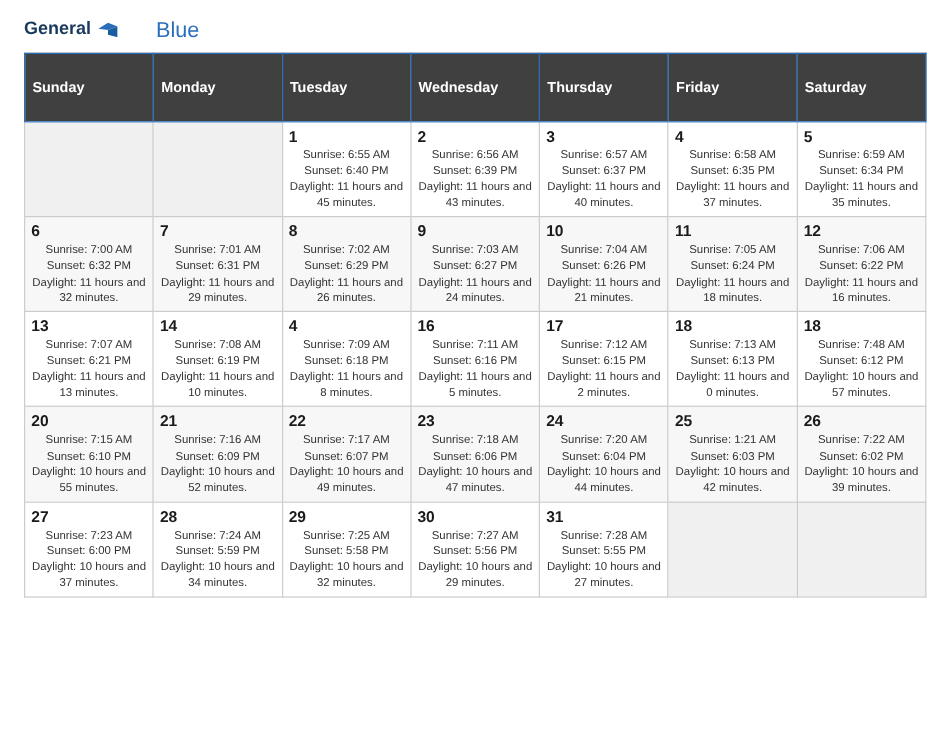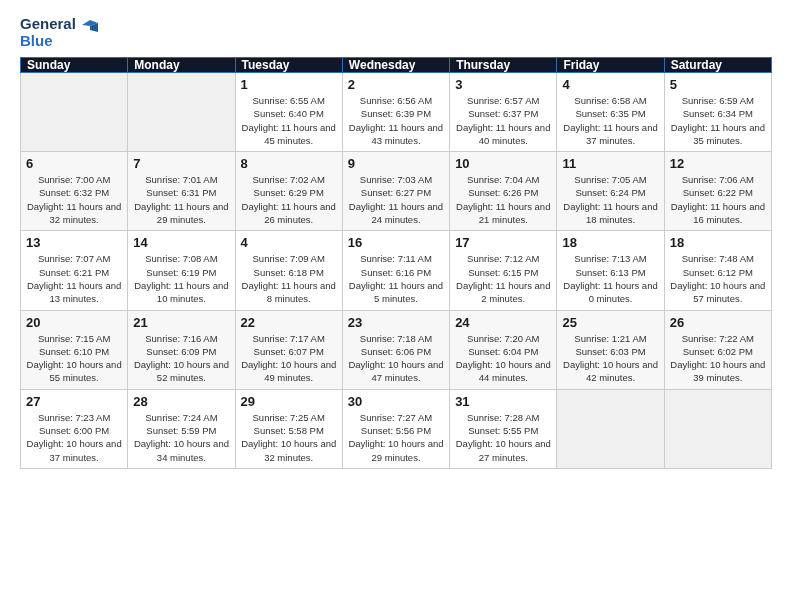--- a/index.html
+++ b/index.html
@@ -38,25 +38,25 @@
       font-size: 15px;
       color: #333;
       margin-top: 2px;
     }
     .calendar {
       width: 100%;
       border-collapse: collapse;
       border: 1px solid #ccc;
     }
     .calendar th {
-      background: #0f172a;
+      background: #404040;
       color: #fff;
       font-size: 12px;
       font-weight: bold;
-      padding: 0 6px;
+      padding: 21px 6px;
       text-align: left;
       border: 1px solid #2a6ebb;
     }
     .calendar td {
       border: 1px solid #ccc;
       vertical-align: top;
       padding: 4px 5px;
       font-size: 10px;
       color: #222;
       min-width: 100px;
@@ -84,28 +84,28 @@
       text-align: center;
     }
     .row-even td { background: #f5f5f5; }
   </style>
 </head>
 <body>
 
 <div class="page">
   <div class="header">
     <div class="logo">
-  <div style="display:flex;flex-direction:column;line-height:1.1;">
+  <div style="display:flex;flex-direction:row;line-height:1.1;">
     <span style="font-size:15px;font-weight:bold;color:#1a3a5c;">General
       <svg style="display:inline-block;vertical-align:middle;" width="18" height="14" viewBox="0 0 18 14">
         <polygon points="2,7 10,2 18,5 10,8" fill="#2a6ebb"></polygon>
         <polygon points="10,8 18,5 18,14 10,12" fill="#1a5ca0"></polygon>
       </svg>
     </span>
-    <span style="font-size:15px;font-weight:bold;color:#2a6ebb;">Blue</span>
+    <span style="font-size:18px;font-weight:normal;color:#2a6ebb;margin-left:32px;">Blue</span>
   </div>
 </div>
     <div class="title-block">
       <div class="main-title"></div>
       <div class="subtitle"></div>
     </div>
   </div>
 
   <table class="calendar">
     <thead>

